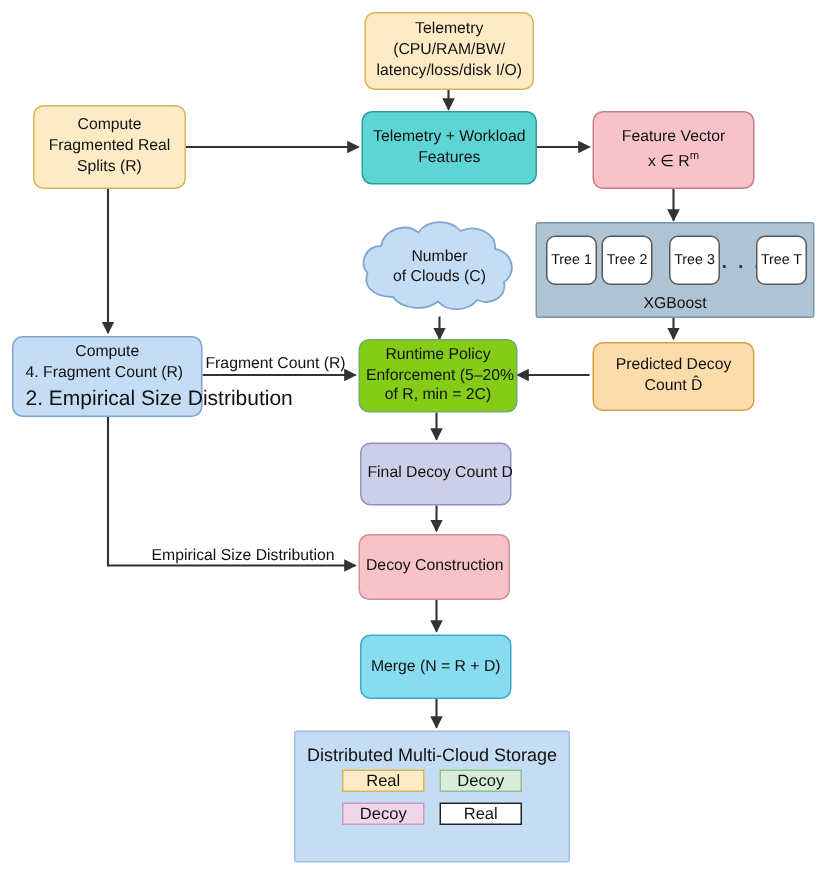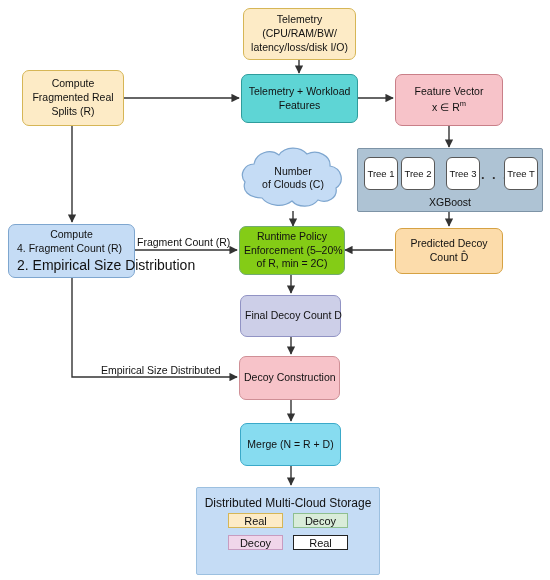--- a/index.html
+++ b/index.html
@@ -323,15 +323,15 @@
     <span>Decoy</span>
   </div>
   <div class="chip c-decoy-p" style="left:228px; top:535px; width:55px; height:15px;">
     <span>Decoy</span>
   </div>
   <div class="chip c-real-w" style="left:293px; top:535px; width:55px; height:15px;">
     <span>Real</span>
   </div>
 
   <div class="edge-label" style="left:137px; top:236px;">Fragment Count (R)</div>
-  <div class="edge-label" style="left:101px; top:364px;">Empirical Size Distributed</div>
+  <div class="edge-label" style="left:101px; top:364px;">Empirical Size Distribution</div>
 
 </div>
 
 </body></html>

